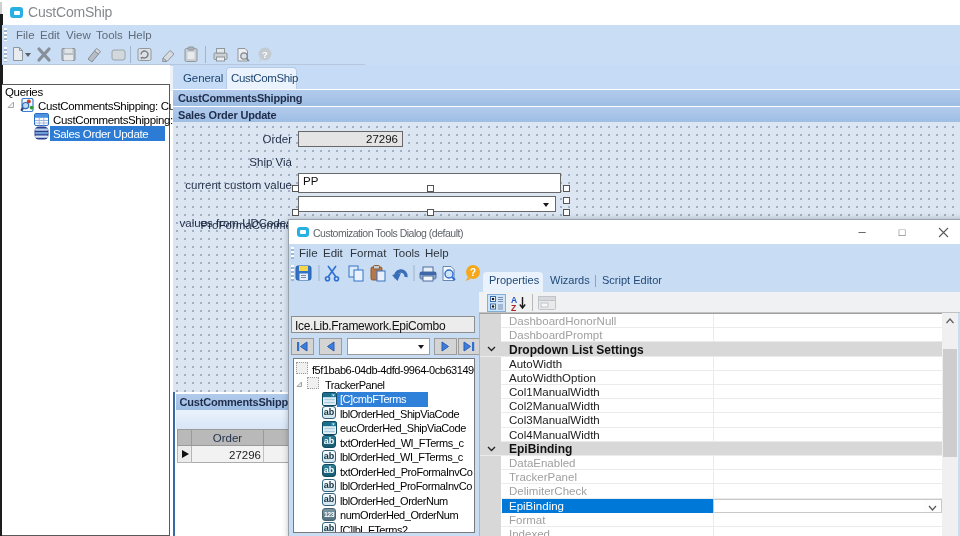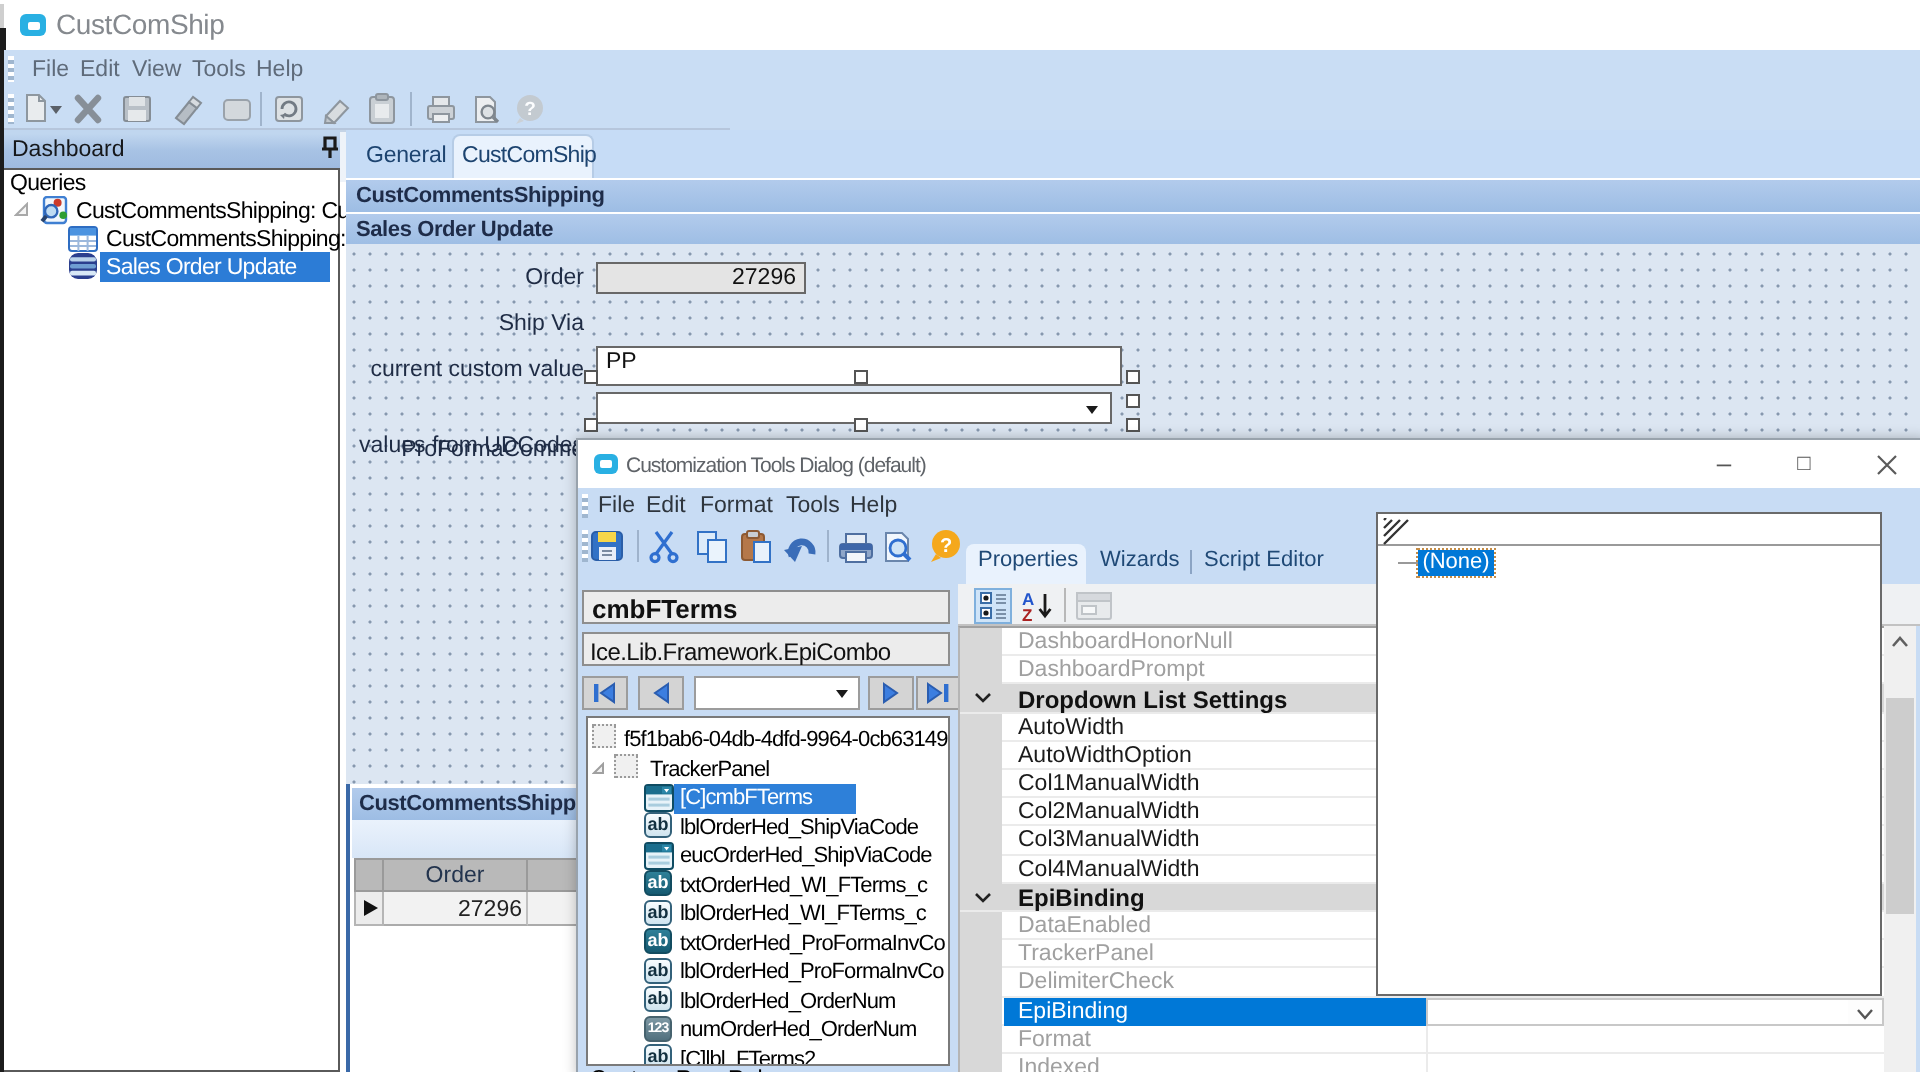--- a/index.html
+++ b/index.html
@@ -158,26 +158,20 @@
         <circle cx="265" cy="8" r="6.5" fill="#c3c9cf"></circle>
         <path d="M260 13 l-2 3 l4 -1.5" fill="#ccd1d6"></path>
         <text x="265" y="11.5" font-size="9.5" font-weight="bold" fill="#fff" text-anchor="middle" font-family="Liberation Sans">?</text>
       </g>
     </svg>
   </div>
   <div class="abs tsep" style="left:130px;"></div>
   <div class="abs tsep" style="left:205px;"></div>
   <div class="abs" id="tbline"></div>
 
-  <div class="abs" id="dashhdr">
-      <span>Dashboard</span>
-    <svg class="abs" style="left:157px; top:3px;" width="12" height="13" viewBox="0 0 12 13">
-      <path d="M3.5 1 h5 v5.5 h-5 z M2 6.5 h8 M6 6.5 v4.5" stroke="#1a1a1a" stroke-width="1.6" fill="none"></path>
-    </svg>
-  </div>
   <svg class="abs" style="z-index:2; left:7px; top:101px;" width="8" height="8">
       <path d="M6.5 1 L6.5 6.5 L1 6.5 Z" fill="#f5f5f5" stroke="#a8a8a8"></path>
     </svg>
   <svg class="abs" style="z-index:2; left:20px; top:98px;" width="15" height="15" viewBox="0 0 15 15">
     <rect x="2" y="0.5" width="11" height="13" rx="1.5" fill="#f2f7fc" stroke="#3f7fd2" stroke-width="1.2"></rect>
     <circle cx="8.8" cy="3.4" r="2" fill="#cc3b2a"></circle>
     <circle cx="5.6" cy="7.6" r="3.1" fill="#bedbf2" stroke="#2f66b8" stroke-width="1.2"></circle>
     <path d="M3.2 10 l-2.2 2.6" stroke="#27436e" stroke-width="2"></path>
     <circle cx="11.6" cy="9.6" r="1.9" fill="#2f9e33"></circle>
   </svg>
@@ -304,21 +298,20 @@
           <path d="M163 13 l3 3" stroke="#2f6fd0" stroke-width="2"></path>
         </g>
         <g>
           <circle cx="184" cy="8" r="7" fill="#f5a81c"></circle>
           <path d="M179 13 l-2.5 4 l5 -2" fill="#f5a81c"></path>
           <text x="184" y="12" font-size="10" font-weight="bold" fill="#fff" text-anchor="middle" font-family="Liberation Sans">?</text>
         </g>
       </svg>
     </div>
 
-    <div class="abs gbox" style="top:75px; height:17px; font-size:13px; font-weight:bold; padding:0.5px 0 0 4px;">cmbFTerms</div>
     <div class="abs gbox" style="top:96px; height:17px; font-size:12px; letter-spacing:-0.3px; padding:2px 0 0 3px;">Ice.Lib.Framework.EpiCombo</div>
     <div class="abs" id="navrow">
       <div class="navbtn" style="left:0;"><svg width="20" height="15" viewBox="0 0 20 15">
             <rect x="5" y="3" width="2.2" height="9" fill="#2f6fd0"></rect>
             <path d="M15 3 L8.5 7.5 L15 12 Z" fill="#3c7ee0" stroke="#2a5db0"></path>
           </svg></div>
       <div class="navbtn" style="left:28px;"><svg width="20" height="15" viewBox="0 0 20 15">
             <path d="M14 3 L7.5 7.5 L14 12 Z" fill="#3c7ee0" stroke="#2a5db0"></path>
           </svg></div>
       <div class="abs" style="left:56px; top:0; width:83px; height:17px; background:#fff; border:1px solid #9c9c9c;">
@@ -492,22 +485,14 @@
           <span class="nm pgrey">Indexed</span>
         </div>
     </div>
     <div class="abs" id="scroll">
       <div class="abs" style="left:0; top:0; width:16px; height:17px; background:#f0f0f0;"><svg width="16" height="17">
             <path d="M4.5 10 L8 6 L11.5 10" stroke="#606060" stroke-width="1.3" fill="none"></path>
           </svg></div>
       <div class="abs" style="left:1px; top:36px; width:14px; height:108px; background:#cdcdcd;"></div>
     </div>
 
-    <div class="abs" id="ddpanel">
-      <div class="abs" style="left:0; top:15px; width:251px; height:1px; background:#9a9a9a;"></div>
-      <svg class="abs" style="left:2px; top:2px;" width="14" height="14" viewBox="0 0 14 14">
-        <path d="M1 13 L13 1 M1 9 L9 1 M1 5 L5 1 M1 1 L2 0" stroke="#333" stroke-width="1.2" fill="none"></path>
-      </svg>
-      <div class="abs" style="left:10px; top:24px; width:10px; height:1px; background:#999;"></div>
-      <div class="abs" style="left:20px; top:17.5px; width:38px; height:13.5px; background:#0078d7; outline:1px dotted #c58c46; font-size:11px; color:#fff; text-align:center; line-height:13px;">(None)</div>
-    </div>
   </div>
 </div>
 
 </body></html>

